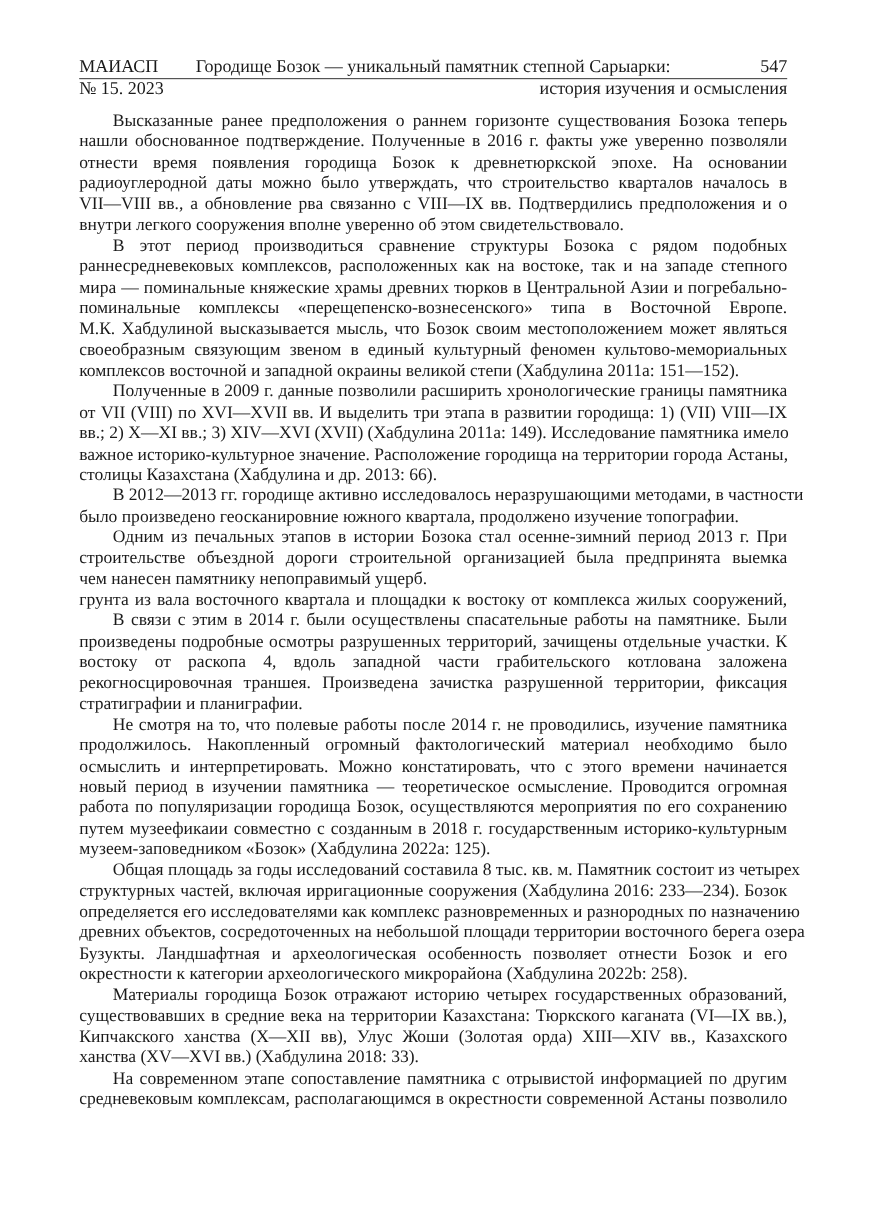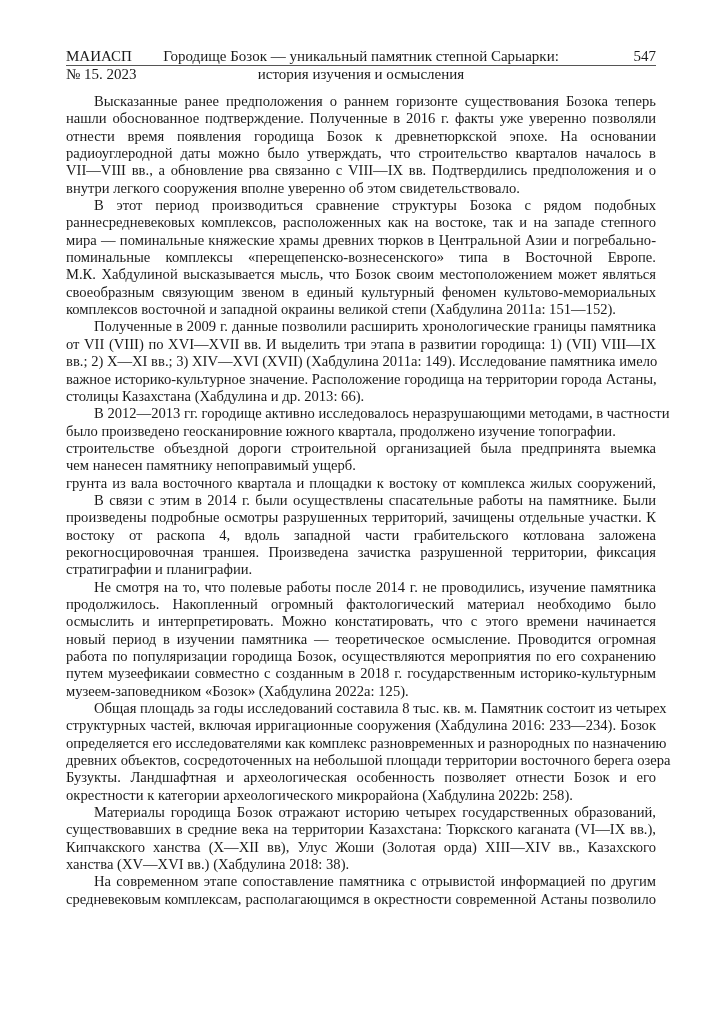--- a/index.html
+++ b/index.html
@@ -4,21 +4,21 @@
 <style>
   html, body { margin:0; padding:0; background:#ffffff; }
   body { width:724px; height:1024px; overflow:hidden; position:relative;
          font-family:"Liberation Serif", "DejaVu Serif", serif; color:#1a1a1a; }
   .header { position:absolute; left:66px; top:48px; width:590px; font-size:15px; line-height:17px; }
   .hrow1 { position:relative; height:17px; border-bottom:1px solid #555; }
   .hrow2 { position:relative; height:17px; }
   .journal { position:absolute; left:0; top:0; }
   .issue { position:absolute; left:0; top:0; }
   .title1 { position:absolute; left:0; right:0; text-align:center; top:0; }
-  .title2 { position:absolute; left:0; right:0; text-align:center; top:0; }
+  .title2 { position:absolute; left:0; right:0; text-align:right; top:0; }
   .pagenum { position:absolute; right:0; top:0; }
   .body { position:absolute; left:66px; top:93px; width:590px; font-size:14.6px; line-height:17.35px; }
   .line { display:block; height:17.35px; white-space:nowrap; text-align:justify; text-align-last:justify; }
   .line.last { text-align-last:left; }
   .line.indent { padding-left:28px; }
 </style>
 </head>
 <body>
 
 <div class="header">
@@ -56,20 +56,21 @@
       <span class="line">от VII (VIII) по XVI—XVII вв. И выделить три этапа в развитии городища: 1) (VII) VIII—IX</span>
       <span class="line">вв.; 2) X—XI вв.; 3) XIV—XVI (XVII) (Хабдулина 2011а: 149). Исследование памятника имело</span>
       <span class="line">важное историко-культурное значение. Расположение городища на территории города Астаны,</span>
       <span class="line last">столицы Казахстана (Хабдулина и др. 2013: 66).</span>
     </div>
     <div>
       <span class="line indent">В 2012—2013 гг. городище активно исследовалось неразрушающими методами, в частности</span>
       <span class="line last">было произведено геосканировние южного квартала, продолжено изучение топографии.</span>
     </div>
     <div>
+      <span class="line indent">Одним из печальных этапов в истории Бозока стал осенне-зимний период 2013 г. При</span>
       <span class="line">строительстве объездной дороги строительной организацией была предпринята выемка</span>
       <span class="line last">чем нанесен памятнику непоправимый ущерб.</span>
       <span class="line">грунта из вала восточного квартала и площадки к востоку от комплекса жилых сооружений,</span>
     </div>
     <div>
       <span class="line indent">В связи с этим в 2014 г. были осуществлены спасательные работы на памятнике. Были</span>
       <span class="line">произведены подробные осмотры разрушенных территорий, зачищены отдельные участки. К</span>
       <span class="line">востоку от раскопа 4, вдоль западной части грабительского котлована заложена</span>
       <span class="line">рекогносцировочная траншея. Произведена зачистка разрушенной территории, фиксация</span>
       <span class="line last">стратиграфии и планиграфии.</span>
@@ -88,19 +89,19 @@
       <span class="line">структурных частей, включая ирригационные сооружения (Хабдулина 2016: 233—234). Бозок</span>
       <span class="line">определяется его исследователями как комплекс разновременных и разнородных по назначению</span>
       <span class="line">древних объектов, сосредоточенных на небольшой площади территории восточного берега озера</span>
       <span class="line">Бузукты. Ландшафтная и археологическая особенность позволяет отнести Бозок и его</span>
       <span class="line last">окрестности к категории археологического микрорайона (Хабдулина 2022b: 258).</span>
     </div>
     <div>
       <span class="line indent">Материалы городища Бозок отражают историю четырех государственных образований,</span>
       <span class="line">существовавших в средние века на территории Казахстана: Тюркского каганата (VI—IX вв.),</span>
       <span class="line">Кипчакского ханства (X—XII вв), Улус Жоши (Золотая орда) XIII—XIV вв., Казахского</span>
-      <span class="line last">ханства (XV—XVI вв.) (Хабдулина 2018: 38).</span>
+      <span class="line last">ханства (XV—XVI вв.) (Хабдулина 2018: 33).</span>
     </div>
     <div>
       <span class="line indent">На современном этапе сопоставление памятника с отрывистой информацией по другим</span>
       <span class="line">средневековым комплексам, располагающимся в окрестности современной Астаны позволило</span>
     </div>
   </div>
 
 </body></html>

